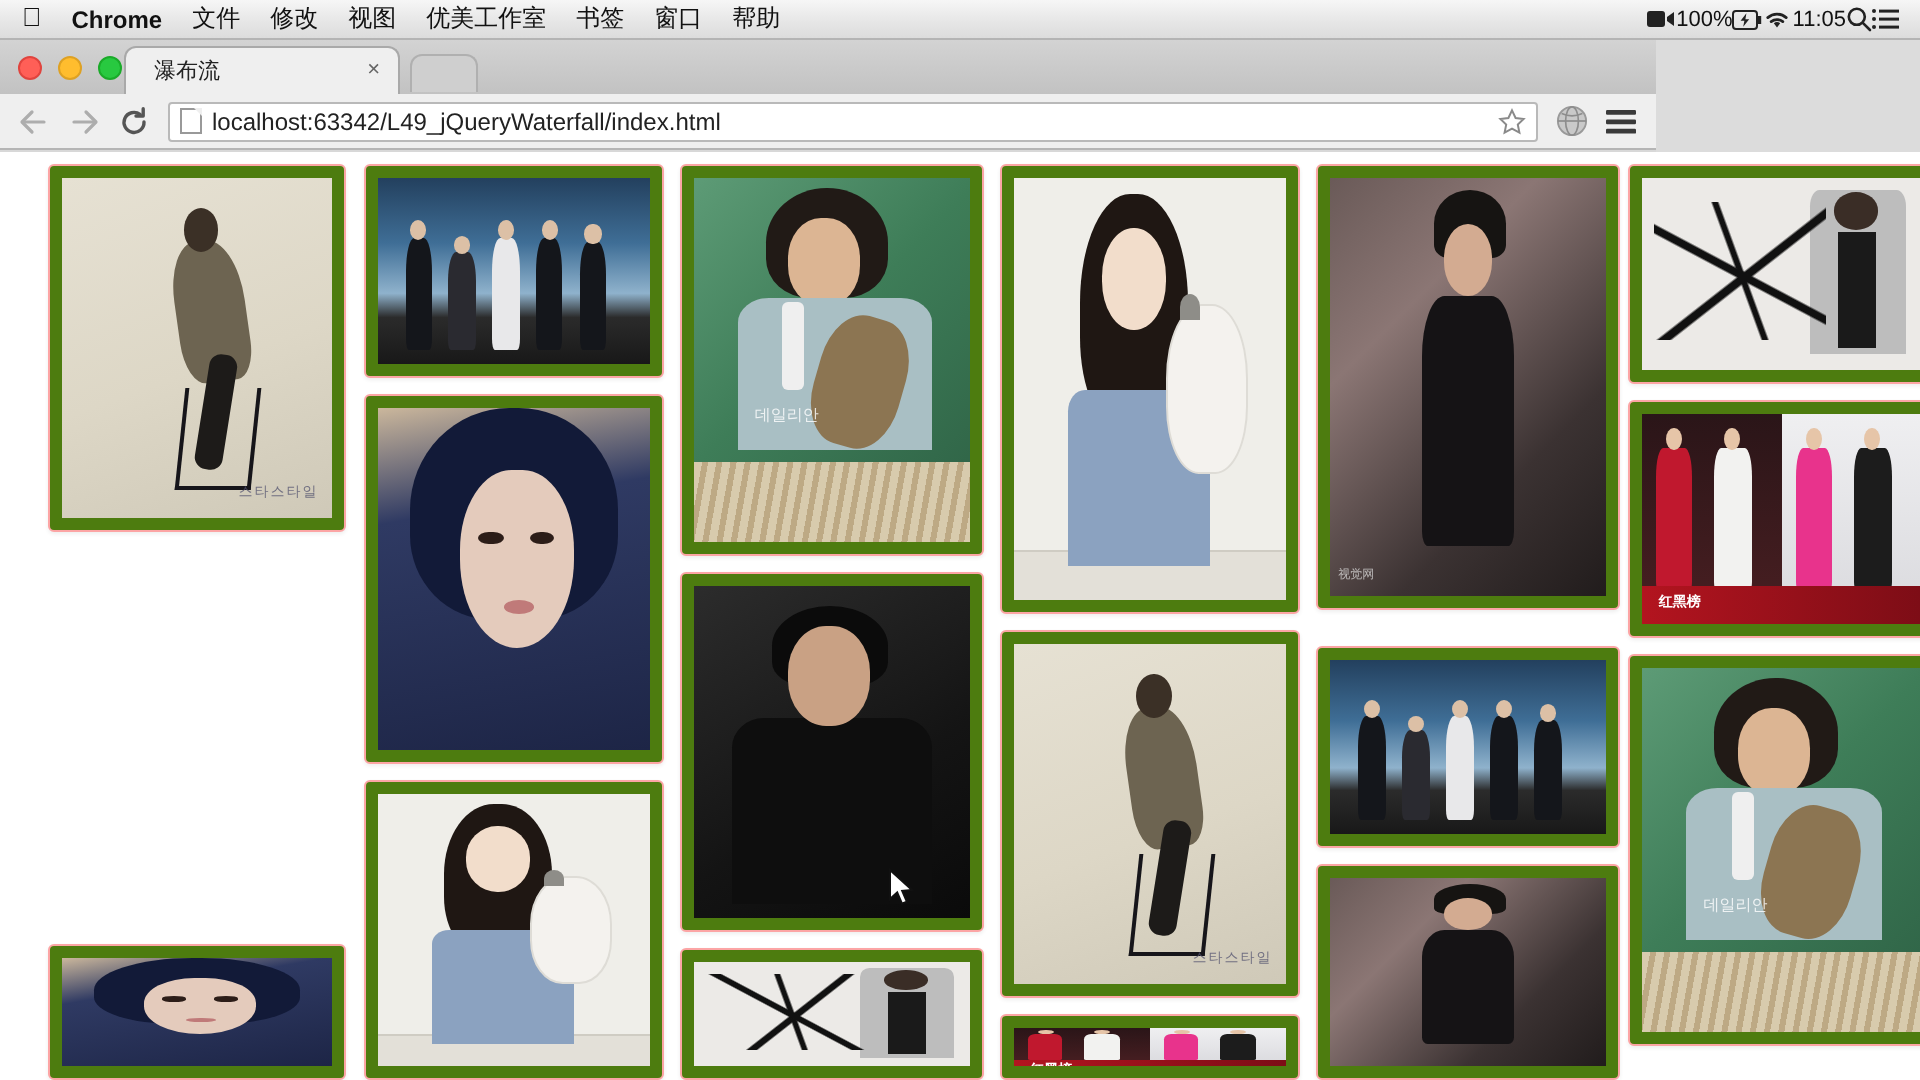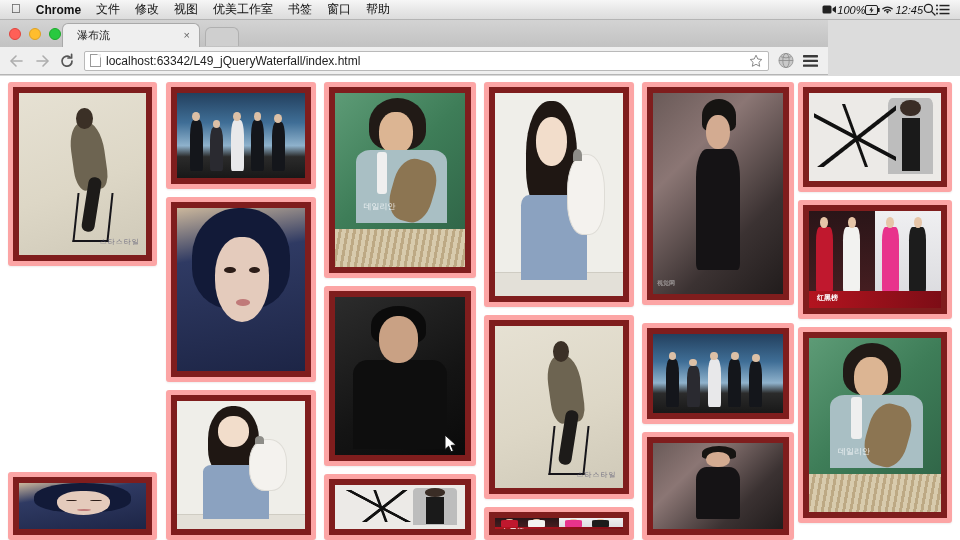--- a/index.html
+++ b/index.html
@@ -15,21 +15,21 @@
     background: linear-gradient(to bottom, #f6f6f6 0%, #e8e8e8 50%, #dcdcdc 100%);
     border-bottom: 1px solid #b4b4b4;
     display: flex; align-items: center;
     font-size: 12px; color: #111;
     position: relative; z-index: 50;
   }
   .mb-left { display: flex; align-items: center; gap: 15px; padding-left: 11px; }
   .apple-logo { font-size: 13px; line-height: 1; position: relative; top: -1px; }
   .mb-item { white-space: nowrap; font-size: 12px; }
   .mb-item.bold { font-weight: bold; }
-  .mb-right { margin-left: auto; display: flex; align-items: center; padding-right: 10px; font-size: 11px; font-style: italic; }
+  .mb-right { margin-left: auto; display: flex; align-items: center; padding-right: 10px; font-size: 11px; }
   .mb-icon { display: inline-flex; align-items: center; justify-content: center; }
 
   
   svg { display: block; }
 
   
   .chrome-win { width: 828px; height: 520px; background: #d8d8d8; position: relative; }
 
   
   .tabstrip {
@@ -89,25 +89,26 @@
   
   .page {
     position: absolute; top: 56px; left: 0;
     width: 960px; height: 464px;
     background: #fff; overflow: hidden;
   }
   .grid { position: relative; width: 960px; height: 464px; }
 
   .card {
     position: absolute;
-    background: #7f1d1d;
-    border: 5px solid #fca5a5;
+    background: #4d7c0f;
+    border: 1px solid #fca5a5;
     border-radius: 3px;
     padding: 6px;
     box-shadow: 0 1px 2px rgba(0,0,0,0.07);
+    margin-left: 16px;
   }
   .card .ph { width: 100%; height: 100%; overflow: hidden; position: relative; }
 
   
   .ph-inner { position: absolute; inset: 0; }
 
   
   .p-stool { background: linear-gradient(160deg,#e6e1d3 0%,#ddd7c6 55%,#cfc9b8 100%); }
   .p-stool .body { position:absolute; left:42%; top:18%; width:26%; height:42%; background:#6d6451; border-radius:40% 45% 25% 30%; transform: rotate(-8deg); }
   .p-stool .head { position:absolute; left:45%; top:9%; width:13%; height:13%; background:#3b3026; border-radius:50%; }
@@ -240,21 +241,21 @@
           <path d="M7.2 1.6 L4.3 5.4 H6.2 L5.6 8.4 L8.6 4.6 H6.7 Z" fill="#222"></path>
         </svg>
     </span>
     <span class="mb-icon">
       <svg width="15" height="11" viewBox="0 0 15 11">
           <path d="M7.5 9.8 L5.9 7.6 A2.8 2.8 0 0 1 9.1 7.6 Z" fill="#222"></path>
           <path d="M2.9 4.8 A7 7 0 0 1 12.1 4.8" fill="none" stroke="#222" stroke-width="1.4" stroke-linecap="round"></path>
           <path d="M4.6 6.8 A4.6 4.6 0 0 1 10.4 6.8" fill="none" stroke="#222" stroke-width="1.4" stroke-linecap="round"></path>
         </svg>
     </span>
-    <span>12:45</span>
+    <span>11:05</span>
     <span class="mb-icon">
       <svg width="13" height="13" viewBox="0 0 13 13">
           <circle cx="5.4" cy="5.4" r="4" fill="none" stroke="#222" stroke-width="1.3"></circle>
           <line x1="8.4" y1="8.4" x2="12" y2="12" stroke="#222" stroke-width="1.3" stroke-linecap="round"></line>
         </svg>
     </span>
     <span class="mb-icon">
       <svg width="14" height="11" viewBox="0 0 14 11">
           <g fill="#222">
             <circle cx="1" cy="1.5" r="1"></circle>

